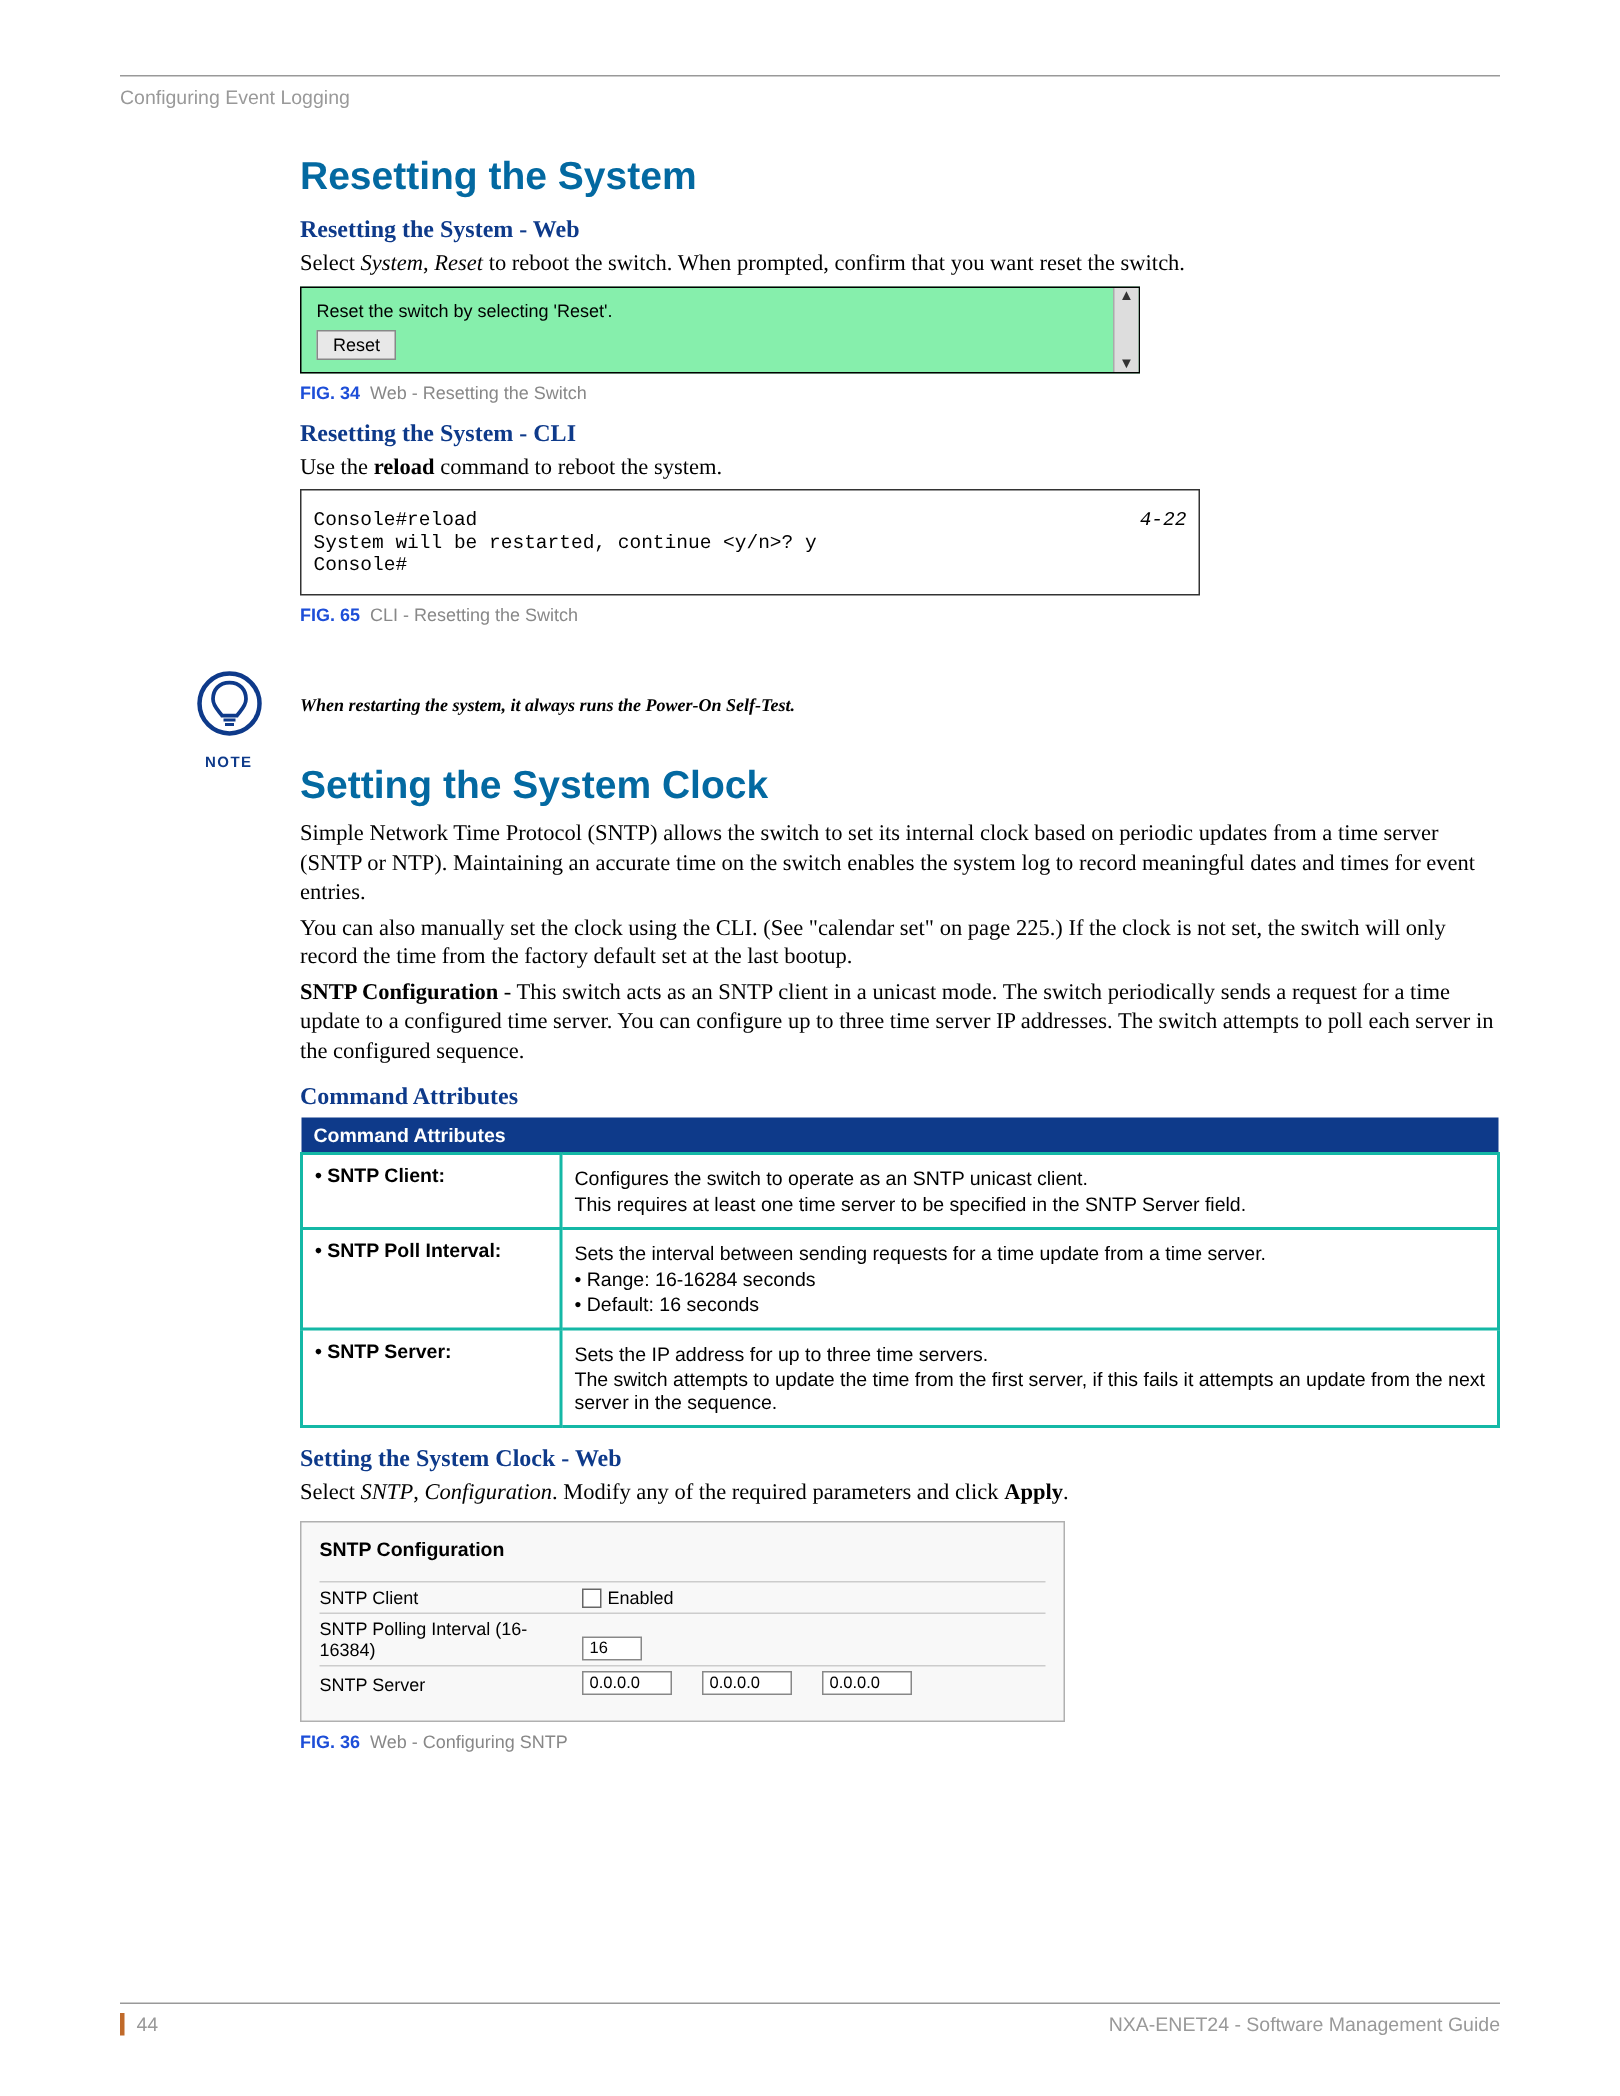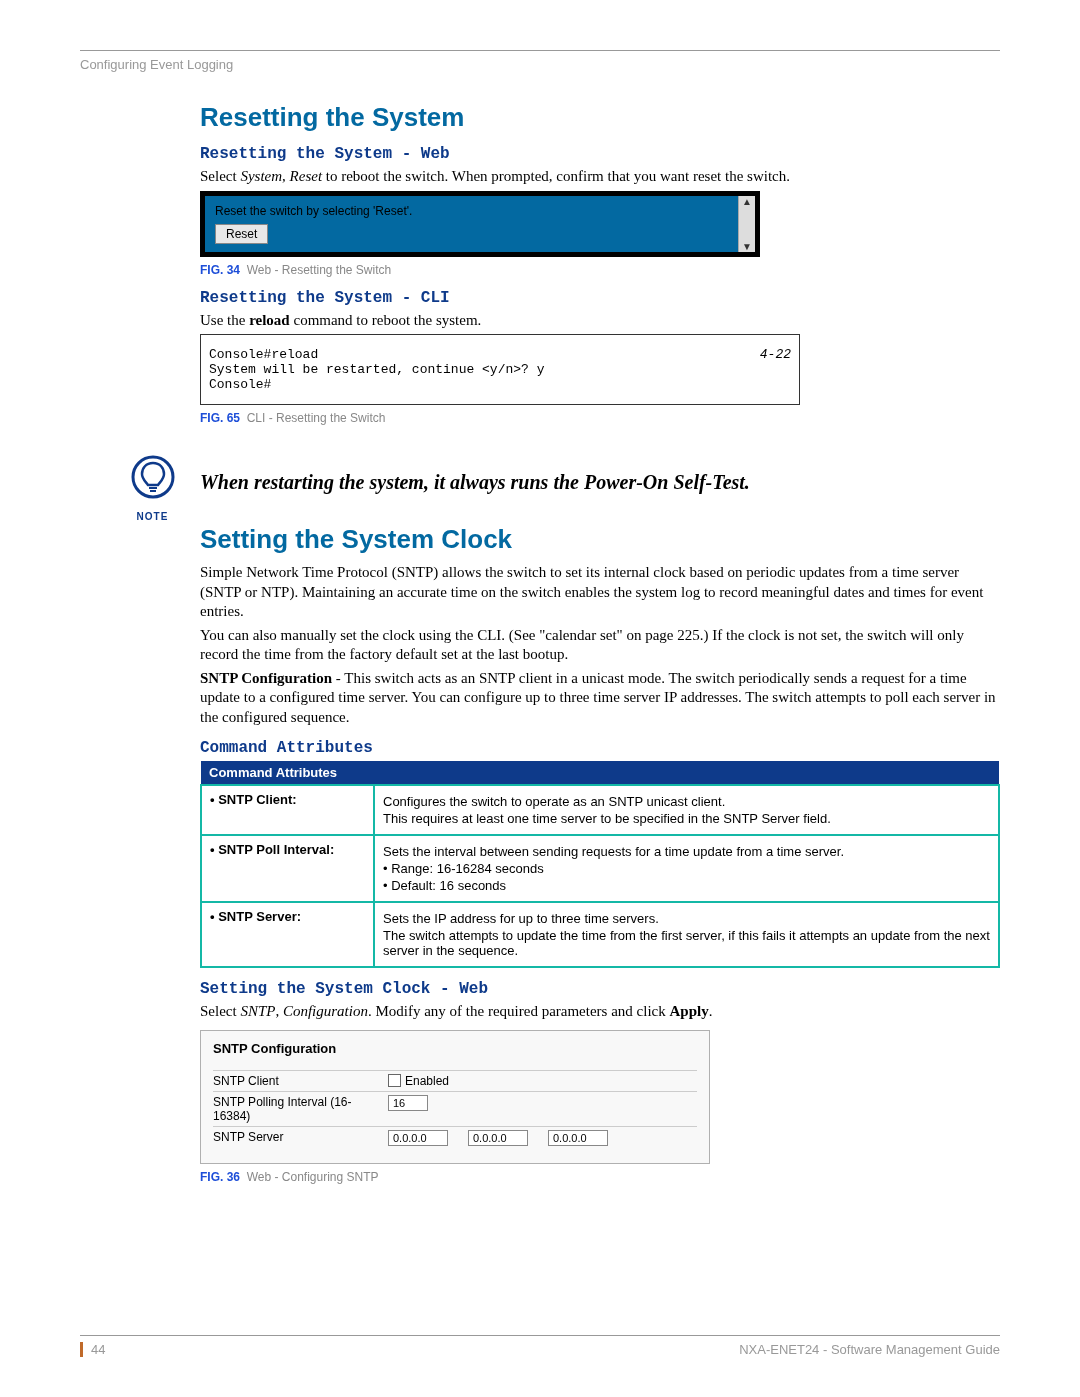--- a/index.html
+++ b/index.html
@@ -32,21 +32,21 @@
     margin-left: 120px;
   }
   h1.section {
     font-family: Arial, Helvetica, sans-serif;
     font-weight: bold;
     color: #0369a1;
     font-size: 26px;
     margin: 30px 0 8px 0;
   }
   h2.subsection {
-    font-family: Liberation Mono, monospace;
+    font-family: Liberation Serif, serif;
     font-weight: bold;
     color: #0e3a8a;
     font-size: 16px;
     margin: 12px 0 4px 0;
   }
   p.body {
     font-size: 15px;
     margin: 4px 0;
     line-height: 1.3;
   }
@@ -56,22 +56,22 @@
     font-family: Arial, Helvetica, sans-serif;
     font-size: 12px;
     color: #888;
     margin: 6px 0 10px 0;
   }
   .figcap .figlabel {
     font-weight: bold;
     color: #1d4ed8;
   }
   .fig-box {
-    border: 5px solid #000000;
-    background: #0369a1;
+    border: 1px solid #000000;
+    background: #86efac;
     width: 560px;
     padding: 8px 10px;
     box-sizing: border-box;
     font-family: Arial, Helvetica, sans-serif;
     font-size: 12px;
     position: relative;
   }
   .fig-box .reset-btn {
     display: inline-block;
     border: 1px solid #888;
@@ -123,21 +123,21 @@
   .note-icon svg { display: block; margin: 0 auto; }
   .note-icon .note-label {
     font-size: 10px;
     font-weight: bold;
     letter-spacing: 1px;
     margin-top: 12px;
   }
   .note-text {
     font-style: italic;
     font-weight: bold;
-    font-size: 20px;
+    font-size: 12px;
     padding-top: 16px;
   }
   table.attrs {
     border-collapse: collapse;
     width: 100%;
     font-family: Arial, Helvetica, sans-serif;
     font-size: 13px;
     margin-top: 4px;
   }
   table.attrs th {
@@ -168,21 +168,21 @@
     font-size: 12px;
     margin-top: 8px;
   }
   .sntp-title {
     font-weight: bold;
     font-size: 13px;
     margin-bottom: 14px;
   }
   .sntp-row {
     display: flex;
-    align-items: flex-start;
+    align-items: flex-end;
     border-top: 1px solid #ccc;
     padding: 3px 0;
   }
   .sntp-row .lbl { width: 175px; }
   .sntp-row .field {
     border: 1px solid #888;
     background: #fff;
     padding: 1px 4px;
     min-width: 50px;
     margin-right: 20px;

